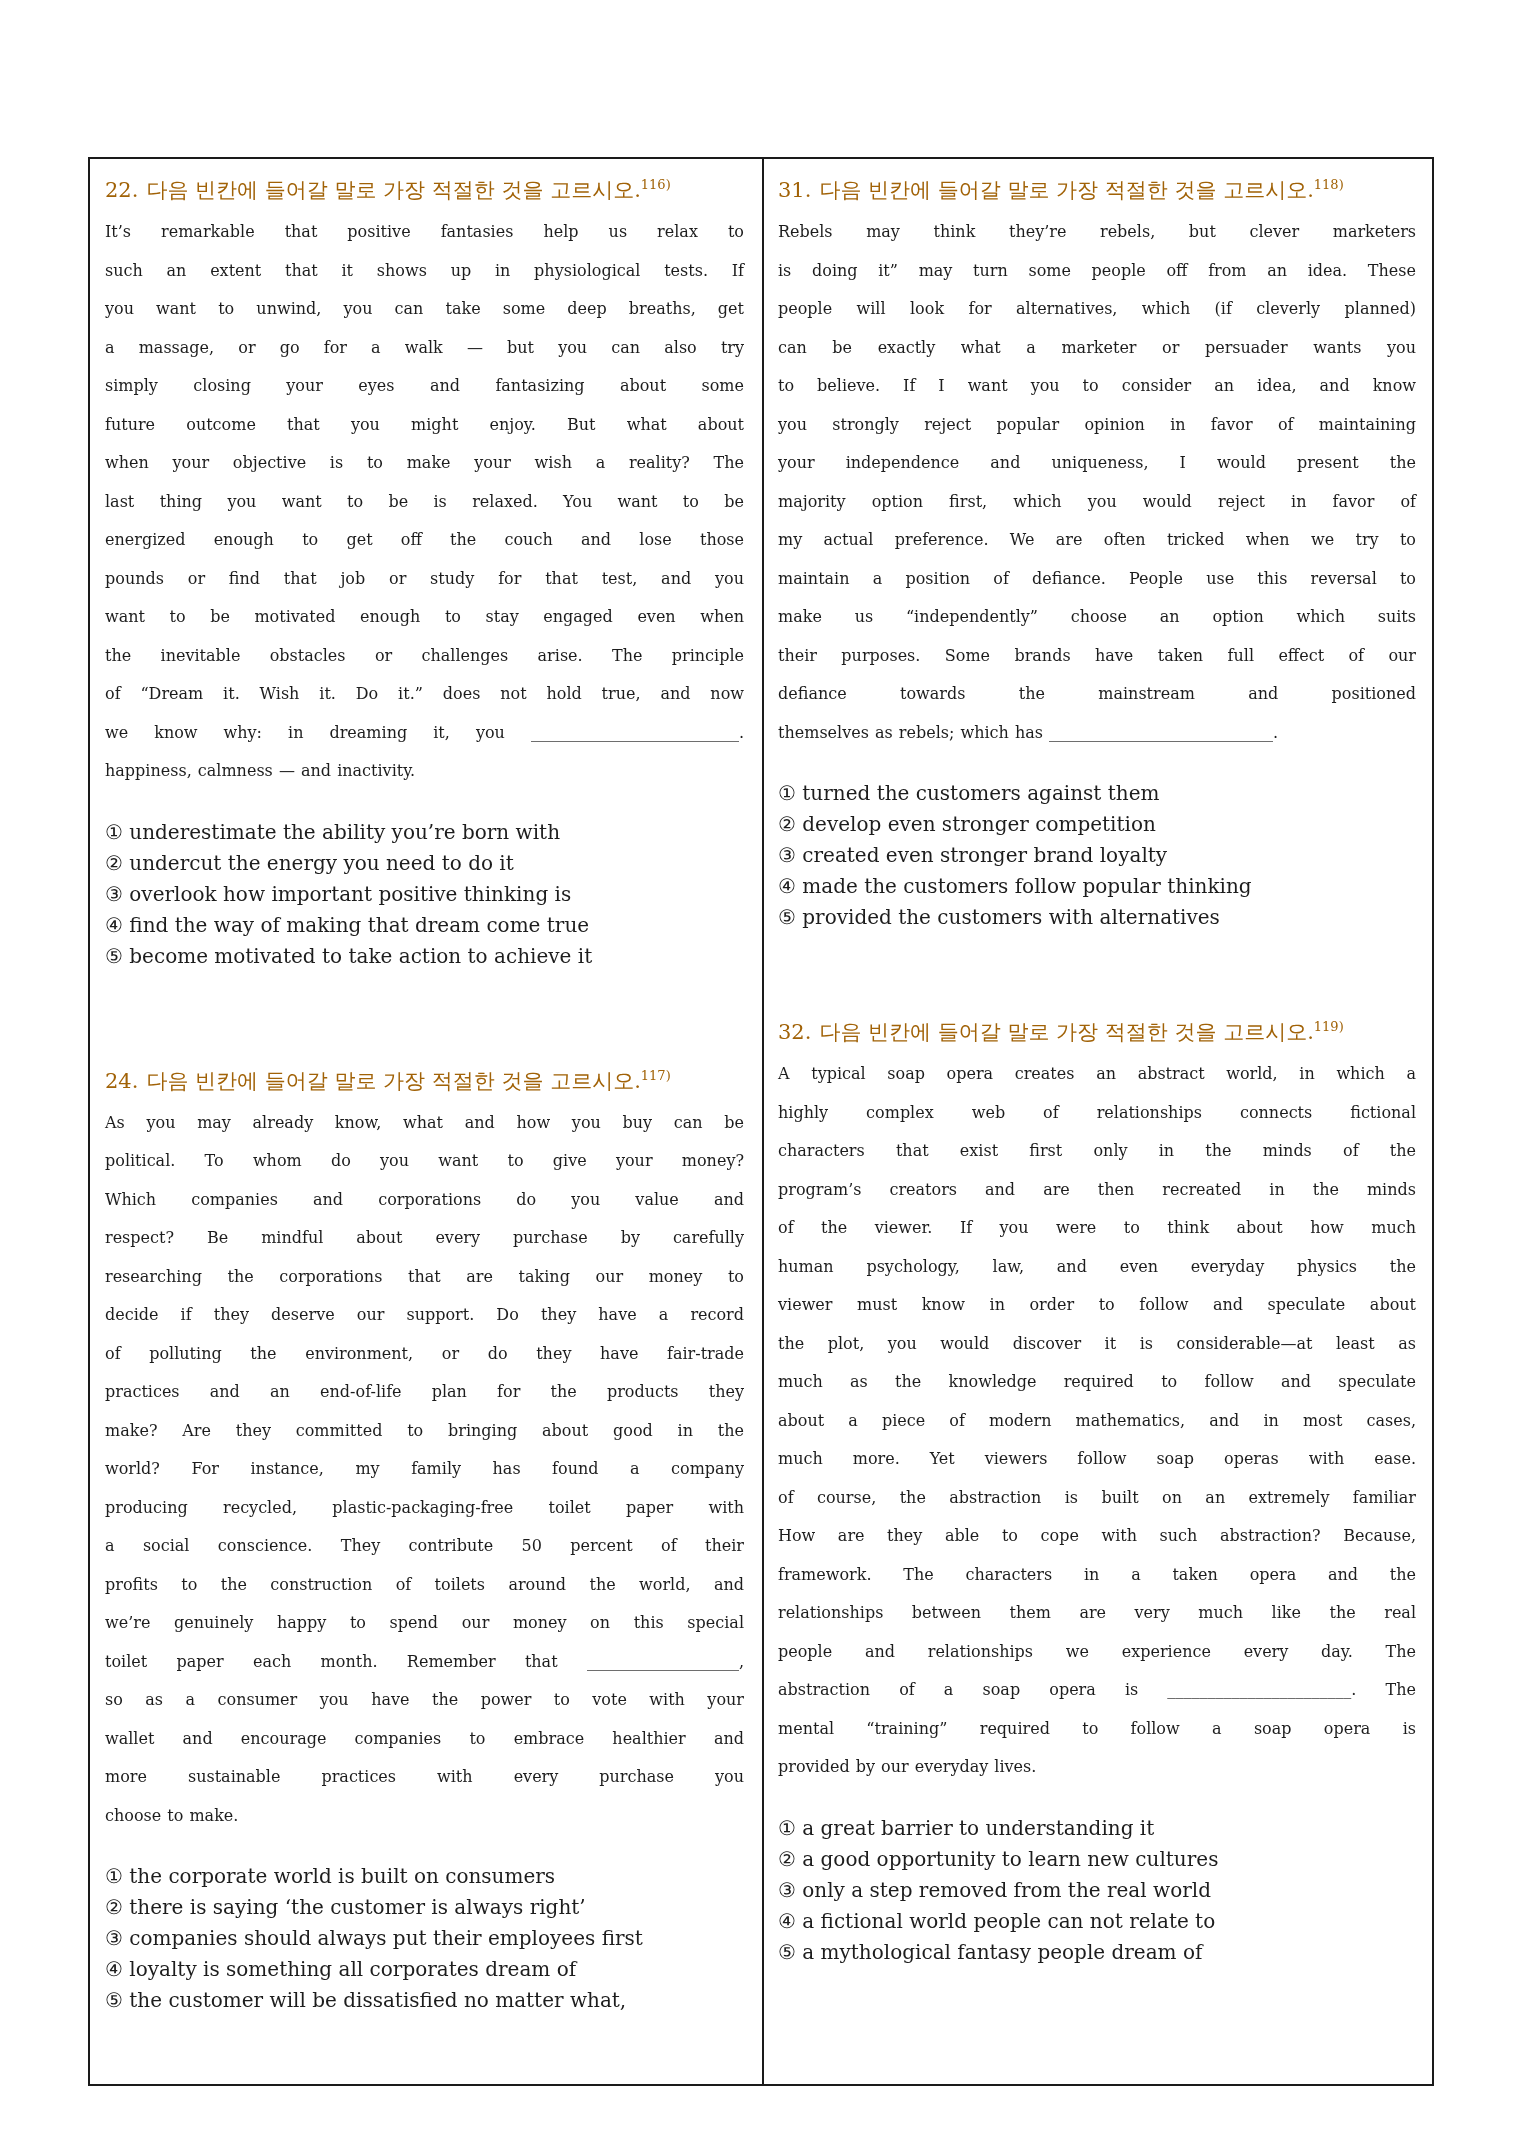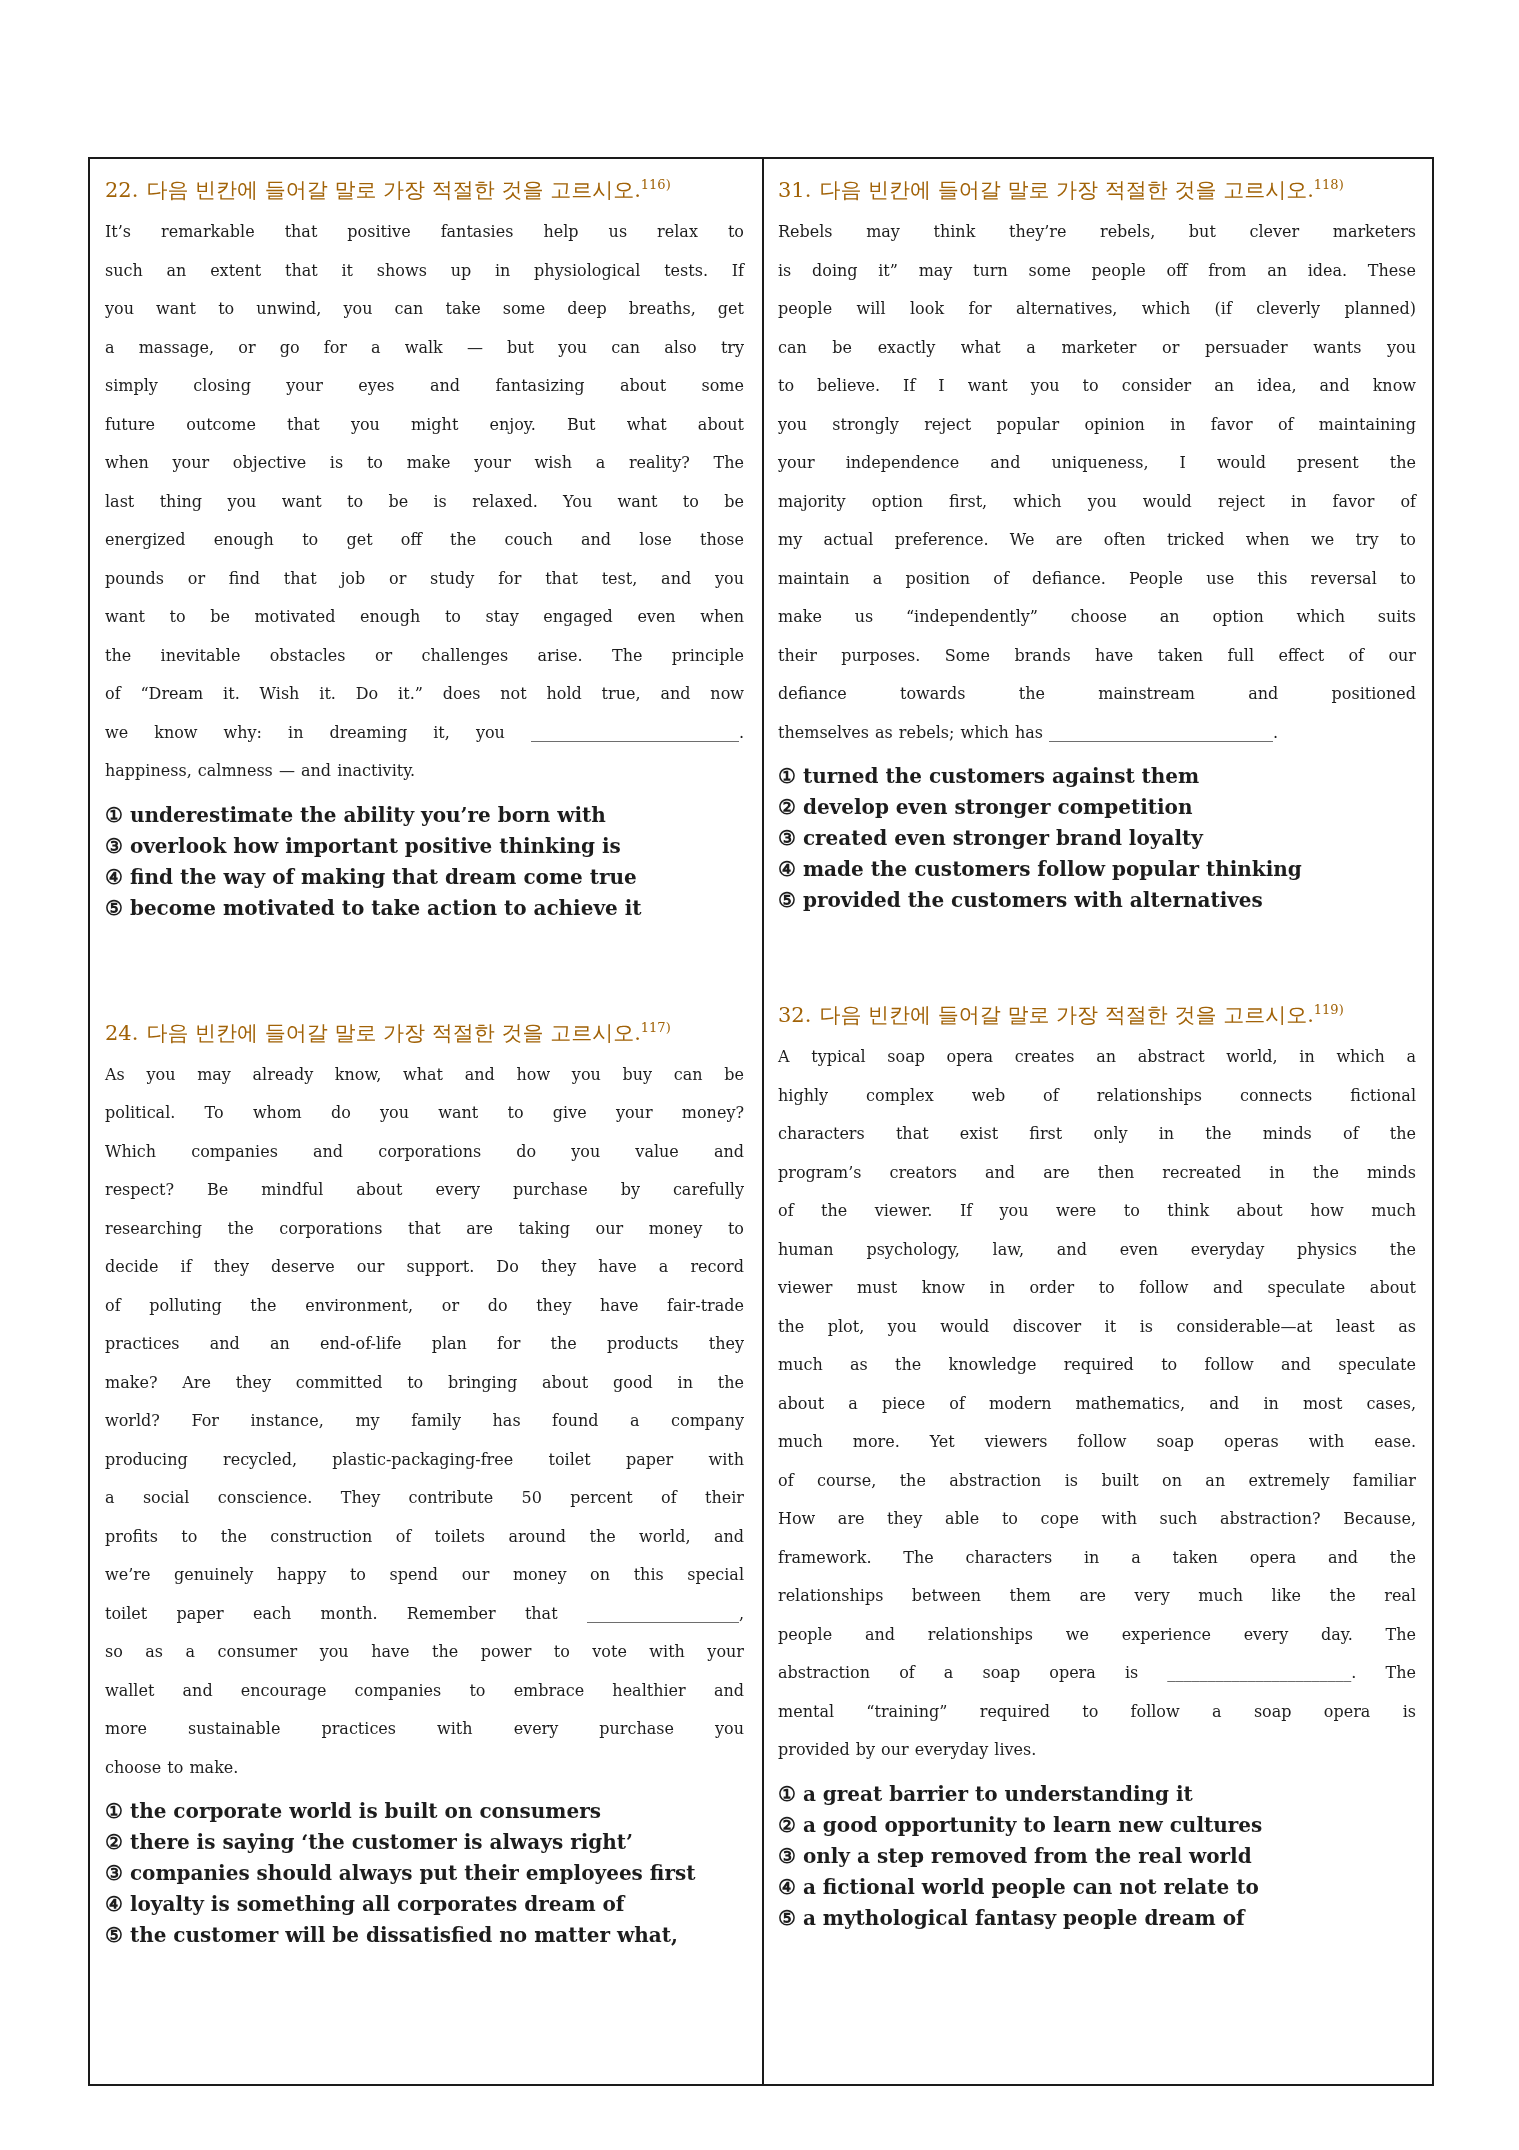--- a/index.html
+++ b/index.html
@@ -28,21 +28,21 @@
 
   .passage { font-size:16px; margin-top:2px; }
   .pline {
     line-height:38.5px;
     text-align:justify;
     text-align-last:justify;
     word-spacing:1px;
   }
   .pline.last { text-align-last:left; }
 
-  .options { margin-top:9px; font-size:20px;font-weight:bold; }
+  .options { margin-top:26px; font-size:20px; }
   .opt { line-height:31px; white-space:nowrap; }
 
   .gap-left  { margin-top:88px; }
   .gap-right { margin-top:78px; }
 </style>
 </head>
 <body>
 
 <div class="sheet">
   <div class="frame">
@@ -65,20 +65,21 @@
             <div class="pline">energized enough to get off the couch and lose those</div>
             <div class="pline">pounds or find that job or study for that test, and you</div>
             <div class="pline">want to be motivated enough to stay engaged even when</div>
             <div class="pline">the inevitable obstacles or challenges arise. The principle</div>
             <div class="pline">of “Dream it. Wish it. Do it.” does not hold true, and now</div>
             <div class="pline">we know why: in dreaming it, you __________________________.</div>
             <div class="pline last">happiness, calmness — and inactivity.</div>
           </div>
         <div class="options">
             <div class="opt">① underestimate the ability you’re born with</div>
+            <div class="opt">② undercut the energy you need to do it</div>
             <div class="opt">③ overlook how important positive thinking is</div>
             <div class="opt">④ find the way of making that dream come true</div>
             <div class="opt">⑤ become motivated to take action to achieve it</div>
           </div>
       </section>
 
       <section class="q-block gap-left">
         <div class="q-header">
           <span class="q-num">24.</span><span>다음 빈칸에 들어갈 말로 가장 적절한 것을 고르시오.</span><sup class="fnote">117)</sup>
         </div>

